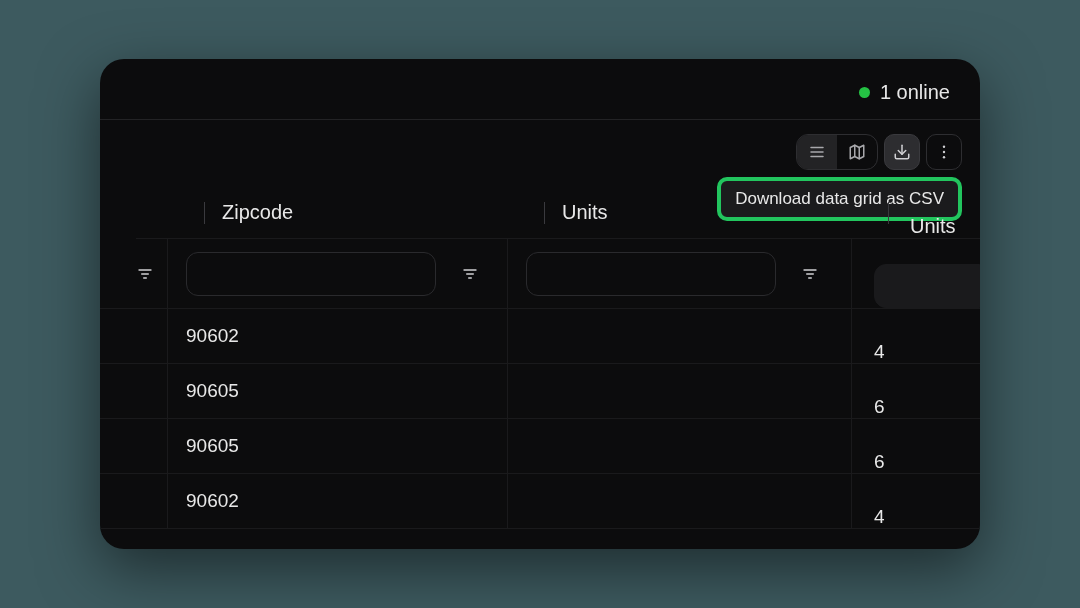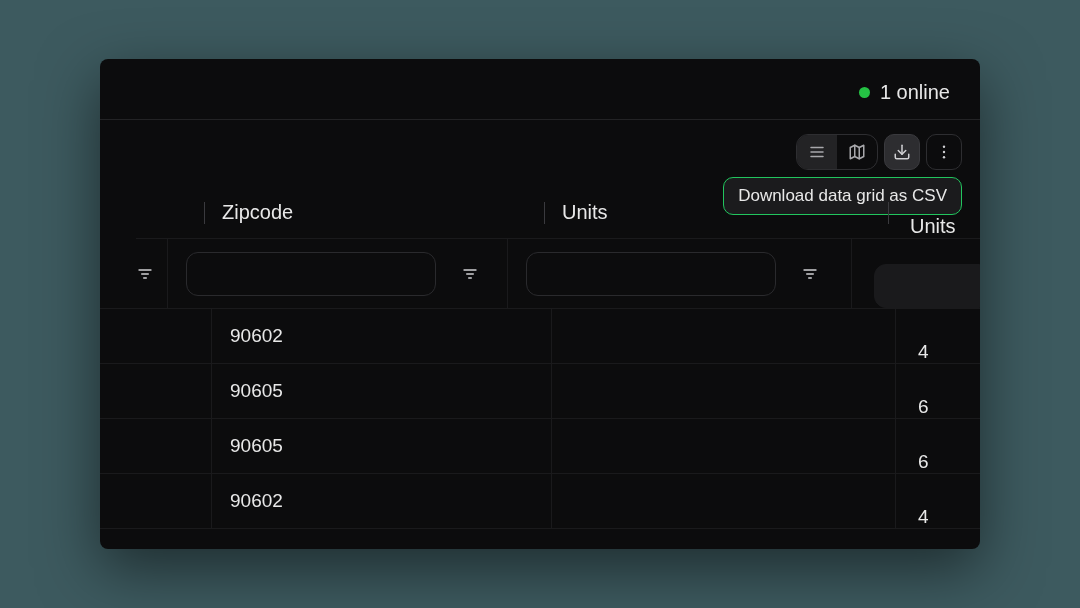--- a/index.html
+++ b/index.html
@@ -8,21 +8,21 @@
     background: #3d5a5f;
     font-family: -apple-system, BlinkMacSystemFont, "Segoe UI", Helvetica, Arial, sans-serif;
     display: flex;
     align-items: center;
     justify-content: center;
   }
   .window {
     width: 880px;
     height: 490px;
     background: #0c0c0d;
-    border-radius: 8px;
+    border-radius: 24px;
     position: relative;
     overflow: hidden;
     box-shadow: 0 20px 60px rgba(0,0,0,0.5);
   }
 
   
   .status-bar {
     position: absolute;
     top: 22px;
     right: 30px;
@@ -87,21 +87,21 @@
   }
   .icon-btn.hover { background: #2d2d30; border-color: #3a3a3e; }
   svg { display: block; }
 
   
   .tooltip {
     position: absolute;
     top: 118px;
     right: 18px;
     background: #1b1b1d;
-    border: 1px solid #22c55e;
+    border: 4px solid #22c55e;
     color: #e8e8e8;
     font-size: 17px;
     padding: 8px 14px;
     border-radius: 10px;
     white-space: nowrap;
   }
 
   
   .grid {
     position: absolute;
@@ -121,21 +121,20 @@
     display: flex;
     height: 70px;
     align-items: center;
     border-bottom: 1px solid #1a1a1c;
   }
   .data-row {
     display: flex;
     height: 55px;
     align-items: center;
     border-bottom: 1px solid #1a1a1c;
-    padding-left: 44px;
   }
   .col-lead { width: 68px; flex: 0 0 68px; display:flex; align-items:center; justify-content:flex-end; padding-right:14px; }
   .col-zip { width: 340px; flex: 0 0 340px; padding-left: 18px; display:flex; align-items:center; position:relative; }
   .col-county { width: 344px; flex: 0 0 344px; padding-left: 18px; display:flex; align-items:center; position:relative; }
   .col-units { flex: 1; padding-left: 22px; display:flex; align-items:flex-end; position:relative; }
 
   .col-sep {
     position: absolute;
     left: 0;
     top: 50%;

